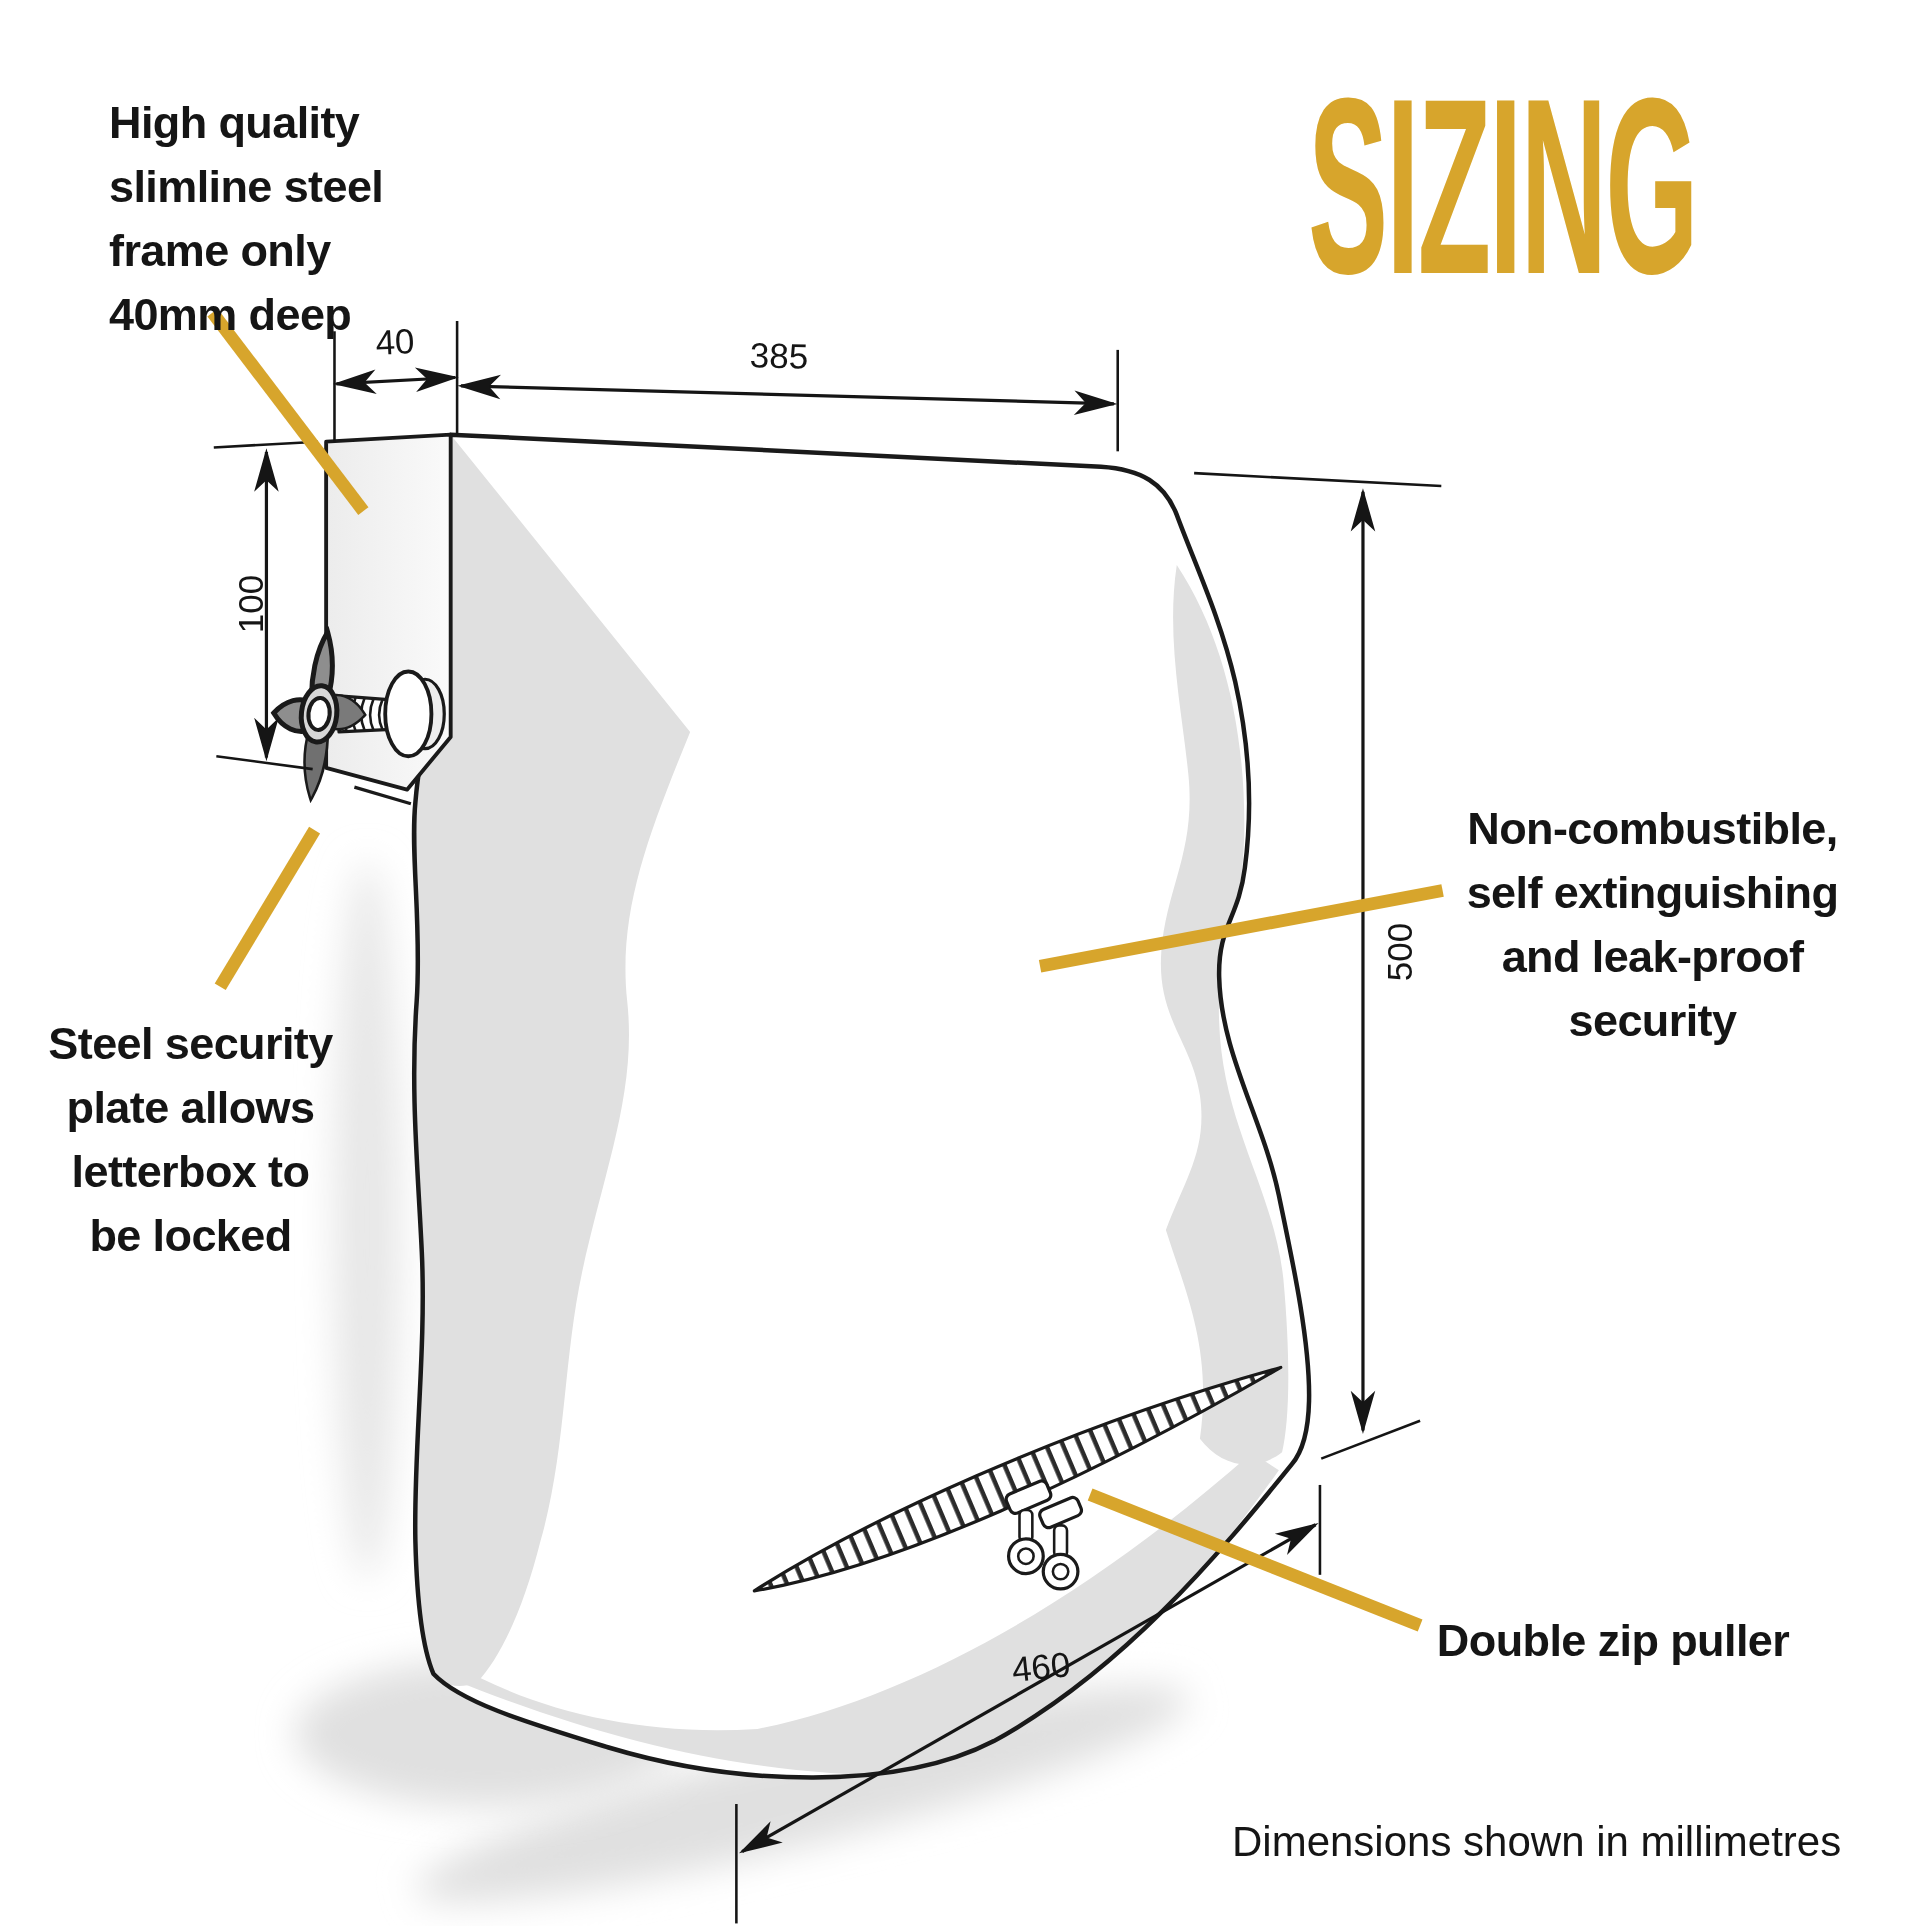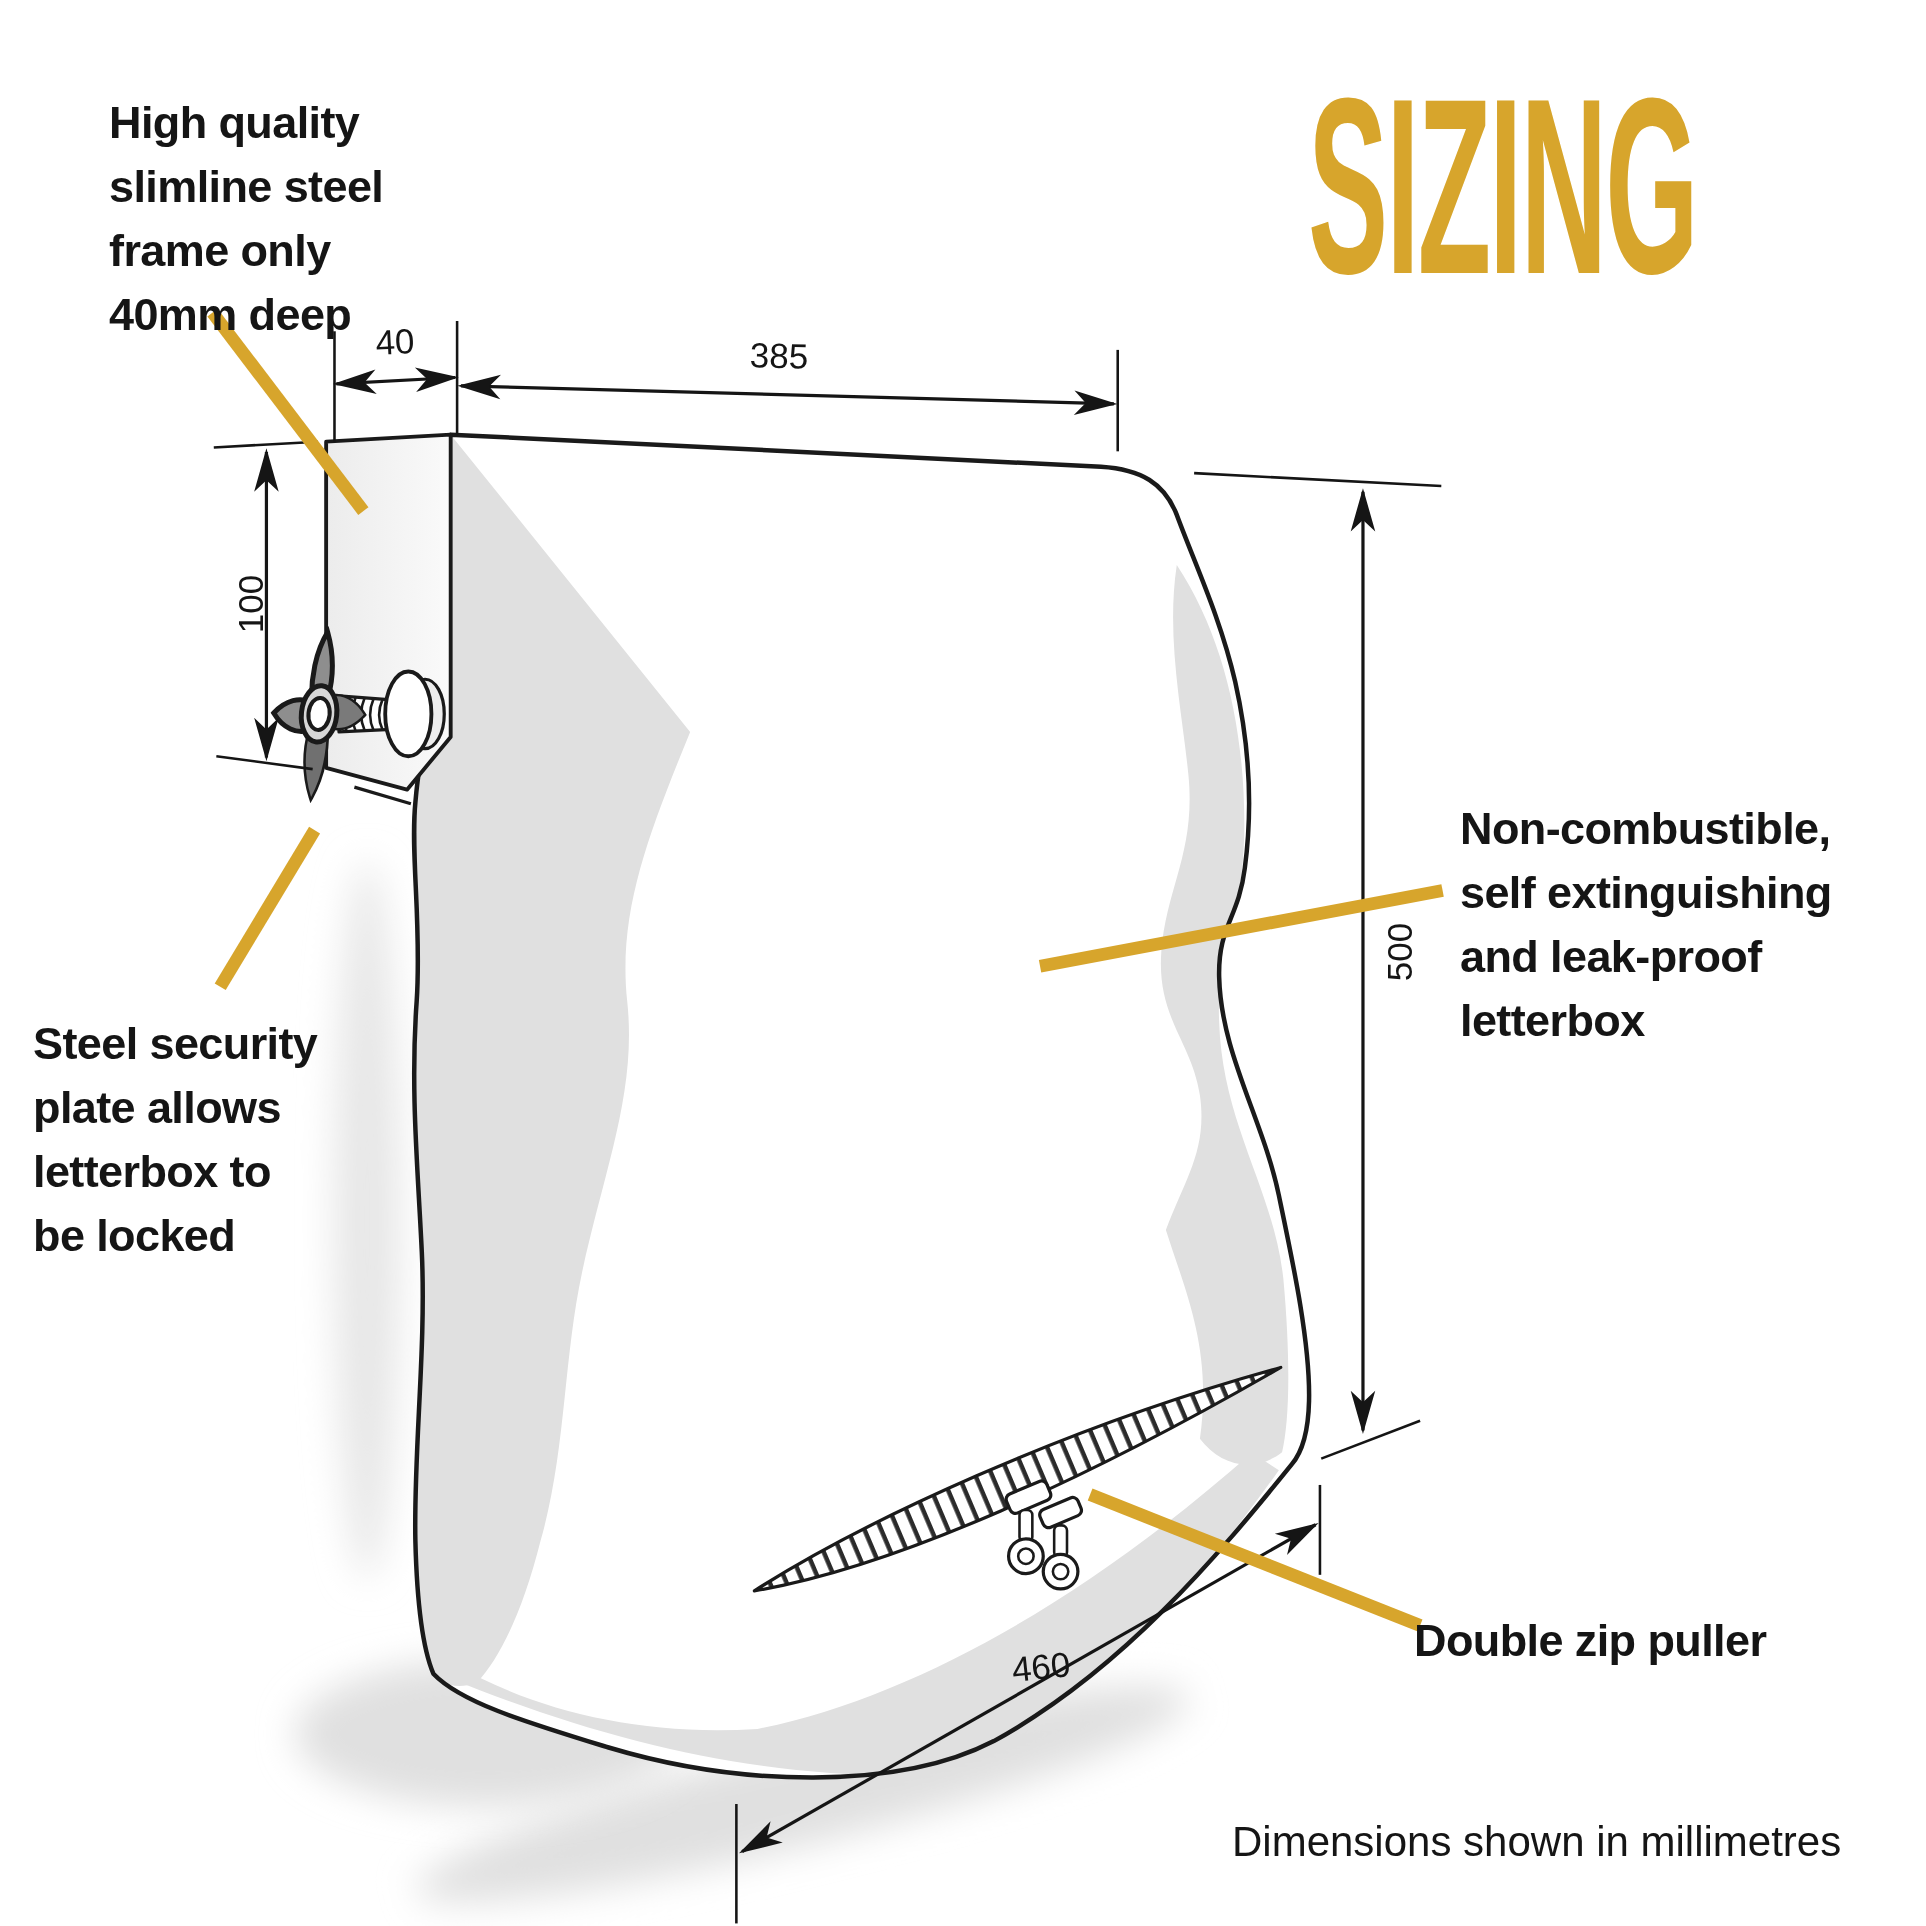--- a/index.html
+++ b/index.html
@@ -1,21 +1,21 @@
 <!DOCTYPE html>
 <html style="font-size:10.3px"><head>
 <meta charset="utf-8">
 <style>
   html,body{margin:0;padding:0;background:#fff;}
   .stage{position:relative;width:1926px;height:1926px;background:#ffffff;overflow:hidden;
          font-family:"Liberation Sans", sans-serif;color:#1a1a1a;}
   .stage svg{position:absolute;left:0;top:0;}
   .txt{position:absolute;font-weight:bold;}
   .ann{font-size:45px;line-height:64px;letter-spacing:-0.6px;color:#151515;}
-  .ann.center{}
+  .ann.center{text-align:center;}
   .dim{position:absolute;font-size:35px;color:#151515;white-space:nowrap;
        transform:translate(-50%,-50%);}
   .title{position:absolute;left:1308px;top:62px;}
   .title span{display:inline-block;font-size:250px;font-weight:700;line-height:250px;
       color:#D7A52C;transform:scaleX(0.48);transform-origin:left center;letter-spacing:-3.9px;
       white-space:nowrap;}
   .footnote{position:absolute;left:1208px;top:1818px;font-size:42px;letter-spacing:0;
       white-space:nowrap;color:#151515;margin-left:24px;}
 </style>
 </head>
@@ -166,21 +166,21 @@
     <div>Steel security</div>
     <div>plate allows</div>
     <div>letterbox to</div>
     <div>be locked</div>
   </div>
 
   <div class="txt ann center" style="left:1460px;top:797px;width:385px;">
     <div>Non-combustible,</div>
     <div>self extinguishing</div>
     <div>and leak-proof</div>
-    <div>letterbox</div>
+    <div>security</div>
   </div>
 
   <div class="txt ann center" style="left:1414px;top:1581px;width:398px;margin-top:28px;">
     <div>Double zip puller</div>
   </div>
 
   <div class="dim" style="left:395px;top:342px;transform:translate(-50%,-50%) rotate(-3deg);">40</div>
   <div class="dim" style="left:779px;top:356px;transform:translate(-50%,-50%) rotate(1.5deg);">385</div>
   <div class="dim" style="left:251px;top:604px;transform:translate(-50%,-50%) rotate(-90deg);">100</div>
   <div class="dim" style="left:1400px;top:952px;transform:translate(-50%,-50%) rotate(-90deg);">500</div>

